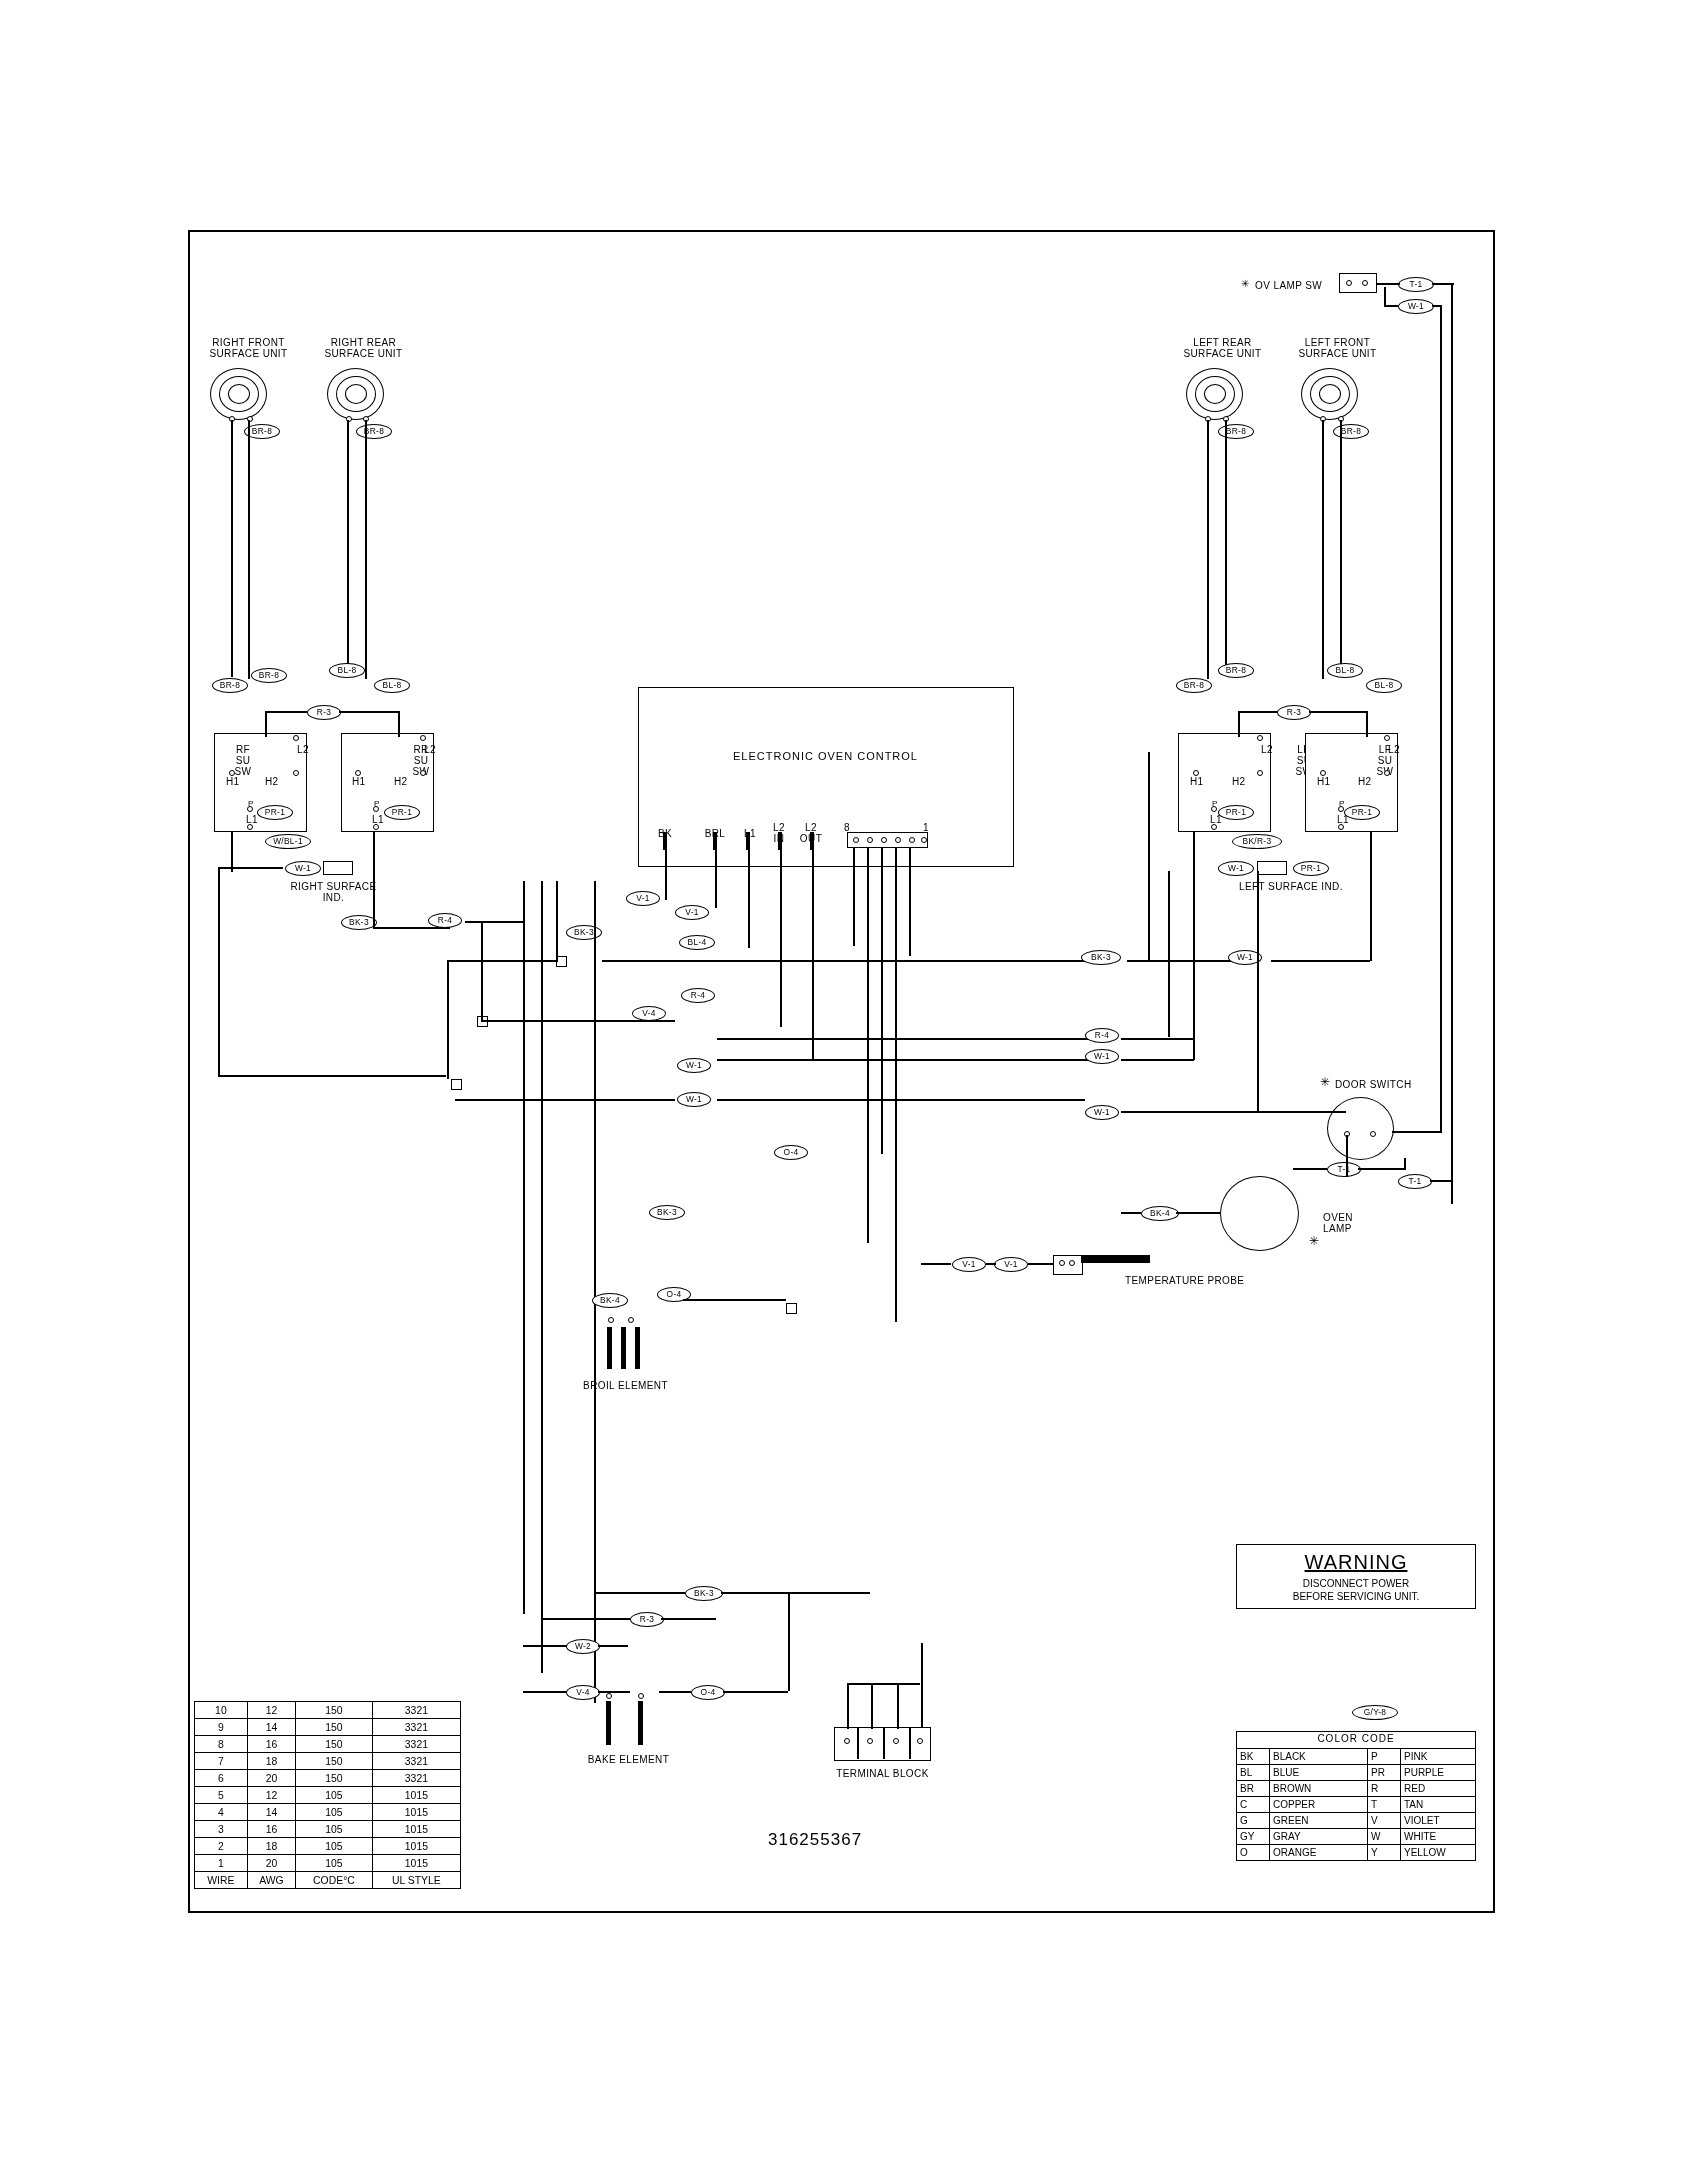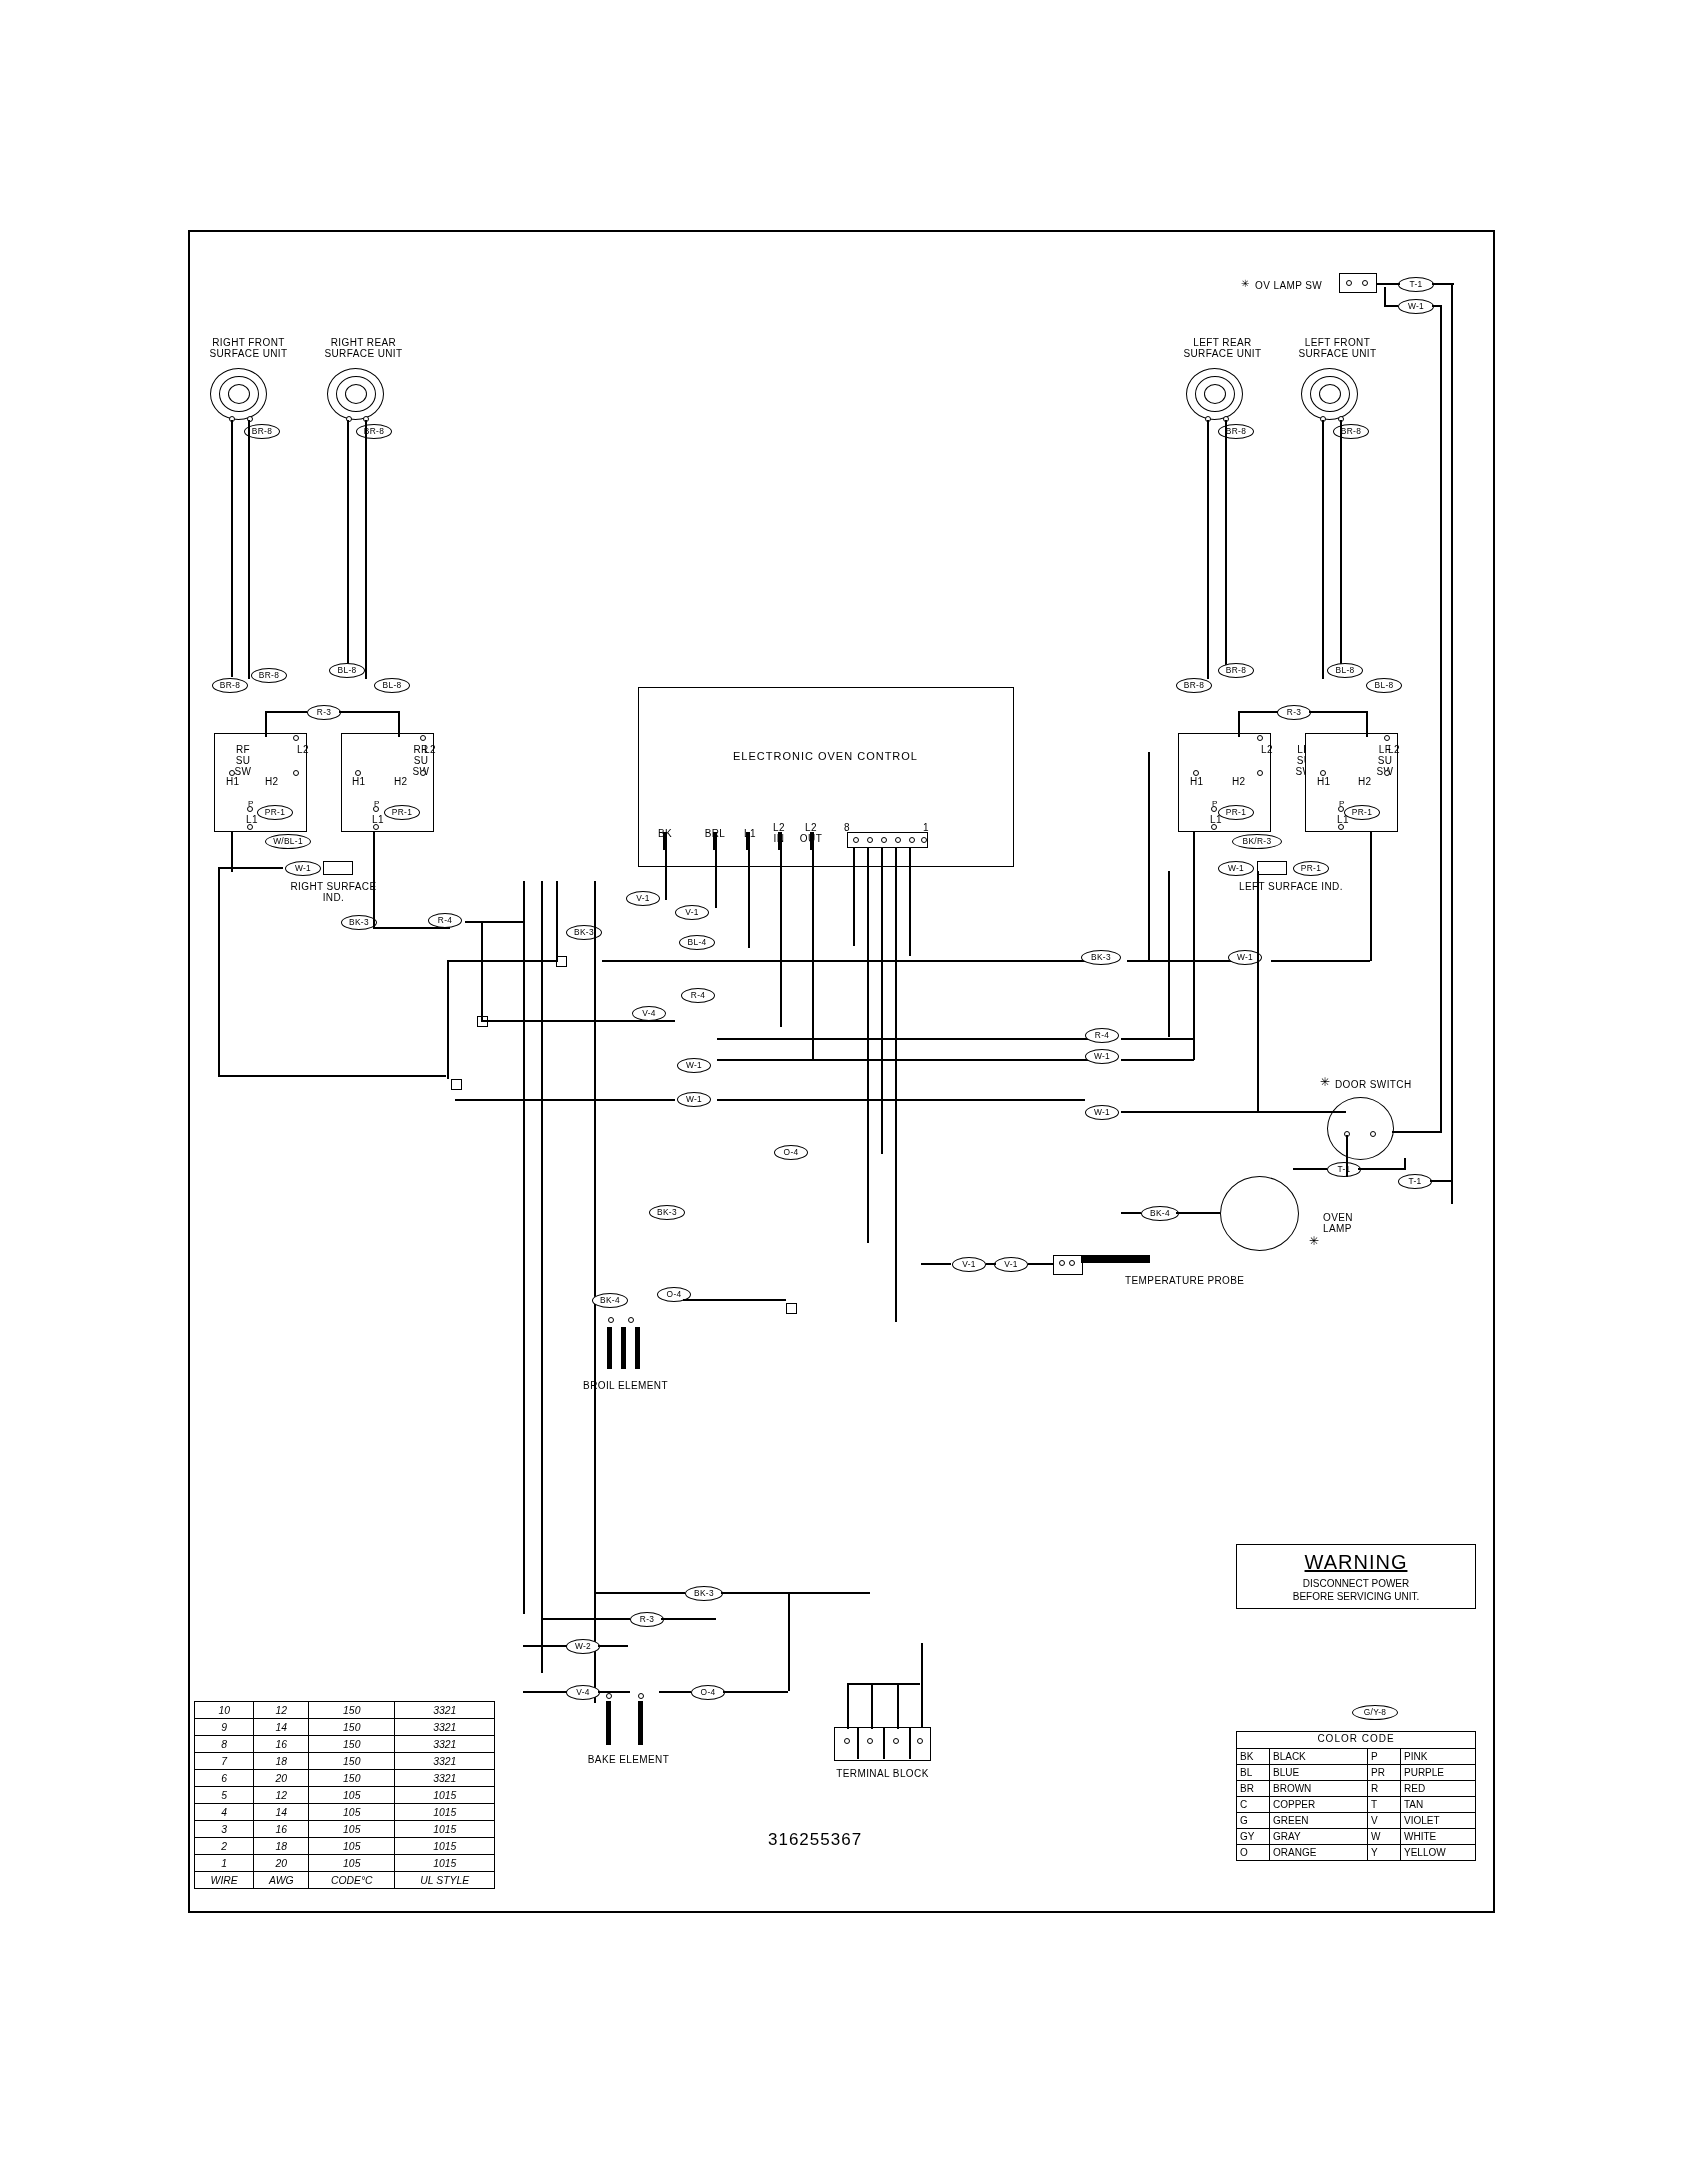--- a/index.html
+++ b/index.html
@@ -360,21 +360,21 @@
   <div class="dot" style="left:867px;top:1738px;"></div>
   <div class="dot" style="left:893px;top:1738px;"></div>
   <div class="dot" style="left:917px;top:1738px;"></div>
   <div class="lbl c" style="left:828px;top:1768px;width:109px;">TERMINAL BLOCK</div>
   <div class="wire v" style="left:847px;top:1683px;height:46px;"></div>
   <div class="wire v" style="left:871px;top:1683px;height:46px;"></div>
   <div class="wire v" style="left:897px;top:1683px;height:46px;"></div>
   <div class="wire v" style="left:921px;top:1643px;height:85px;"></div>
   <div class="wire h" style="left:847px;top:1683px;width:73px;"></div>
 
-  <table class="tbl" style="position:absolute;left:194px;top:1701px;width:301px;font-style:italic;">
+  <table class="tbl" style="position:absolute;left:194px;top:1701px;width:267px;">
     <tbody>
       <tr>
           <td>10</td>
           <td>12</td>
           <td>150</td>
           <td>3321</td>
         </tr>
       <tr>
           <td>9</td>
           <td>14</td>

